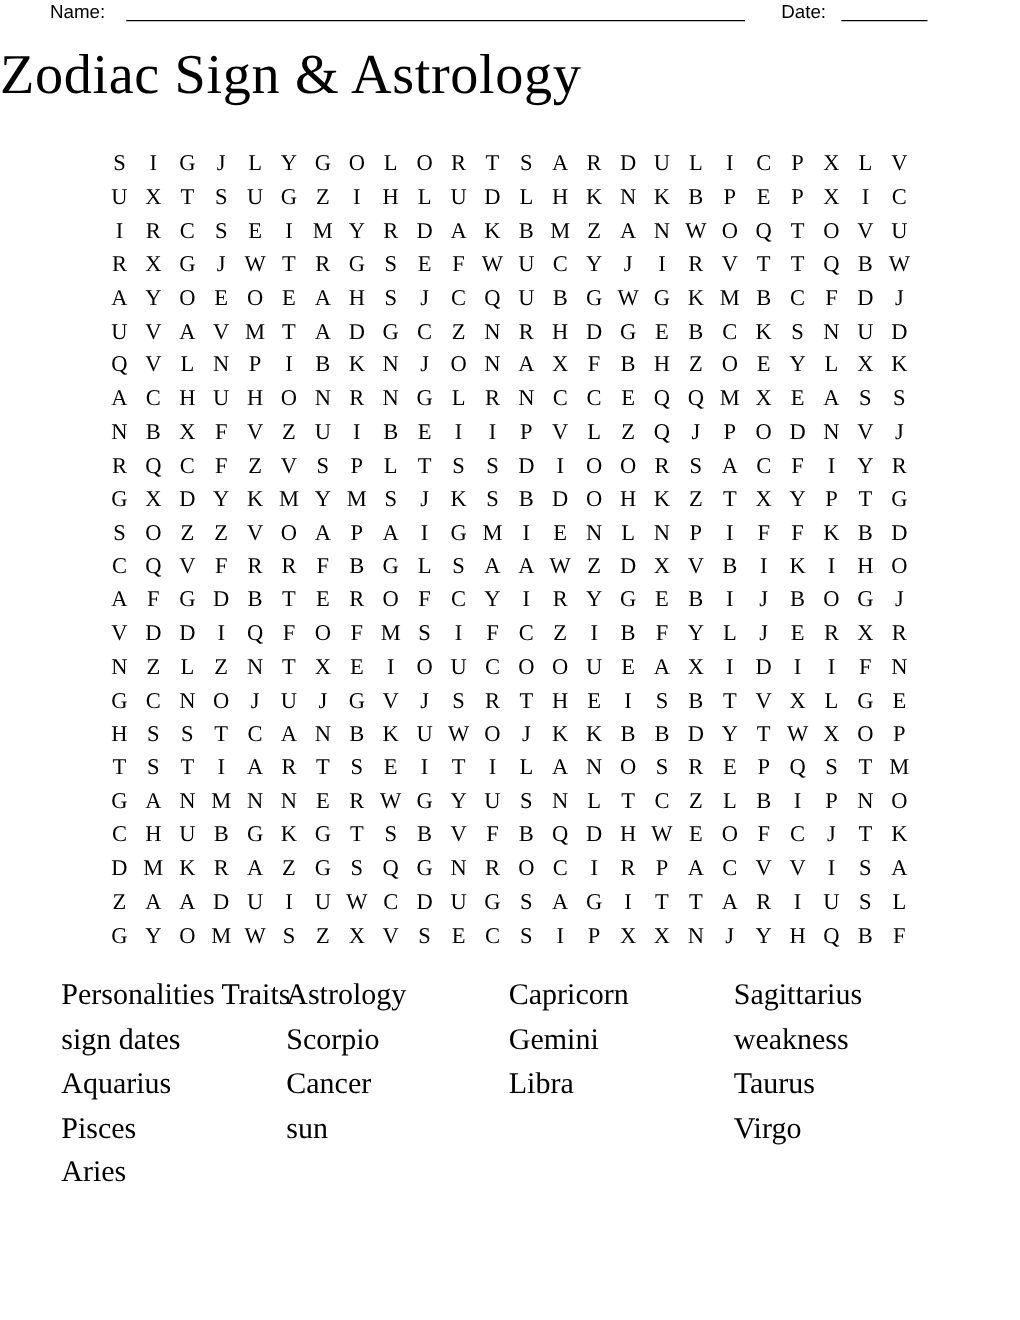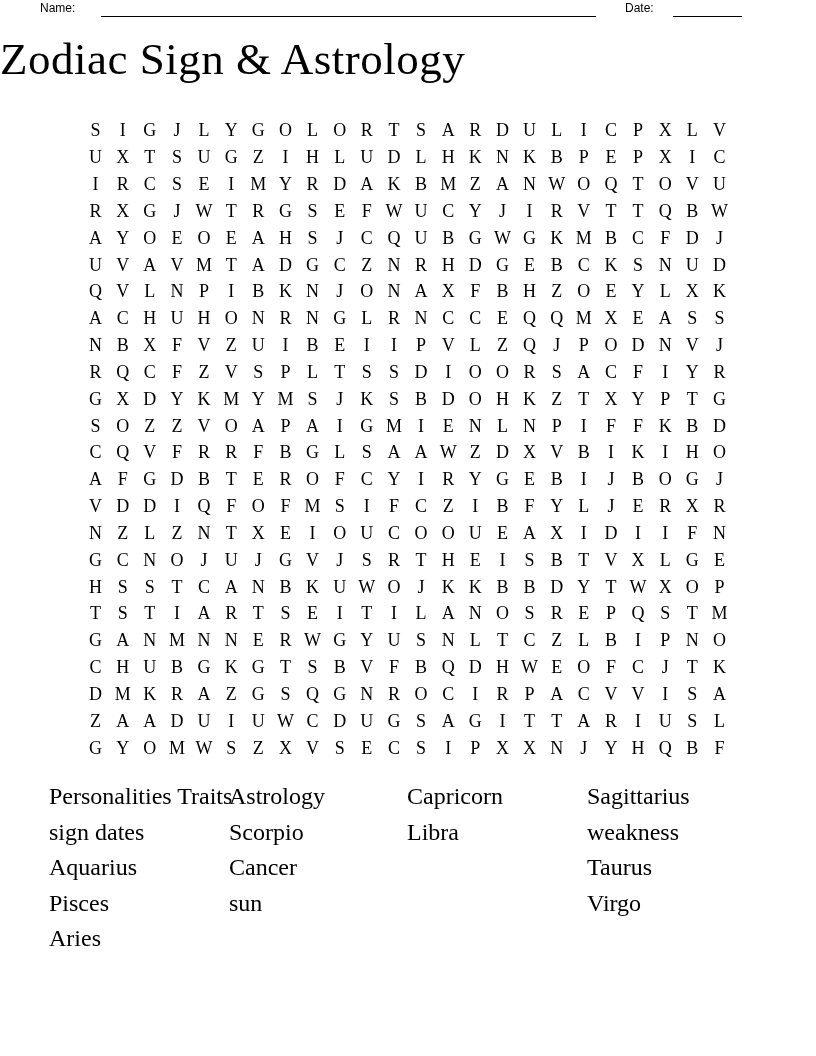--- a/index.html
+++ b/index.html
@@ -9,21 +9,21 @@
     position: relative;
     font-family: "Liberation Serif", serif;
     color: #000000;
     overflow: hidden;
   }
 
   
   .hdr-label {
     position: absolute;
     font-family: "Liberation Sans", sans-serif;
-    font-size: 12px;
+    font-size: 15px;
     top: 1px;
     white-space: nowrap;
     text-align: center;
   }
   #name-label { left: 40px; }
   #date-label { left: 625px; }
   .blank-line {
     position: absolute;
     top: 0;
     height: 17px;
@@ -683,20 +683,21 @@
       <div class="word-item">Aries</div>
     </div>
     <div class="word-col">
       <div class="word-item">Astrology</div>
       <div class="word-item">Scorpio</div>
       <div class="word-item">Cancer</div>
       <div class="word-item">sun</div>
     </div>
     <div class="word-col">
       <div class="word-item">Capricorn</div>
+      <div class="word-item">Gemini</div>
       <div class="word-item">Libra</div>
     </div>
     <div class="word-col">
       <div class="word-item">Sagittarius</div>
       <div class="word-item">weakness</div>
       <div class="word-item">Taurus</div>
       <div class="word-item">Virgo</div>
     </div>
   </div>
 

